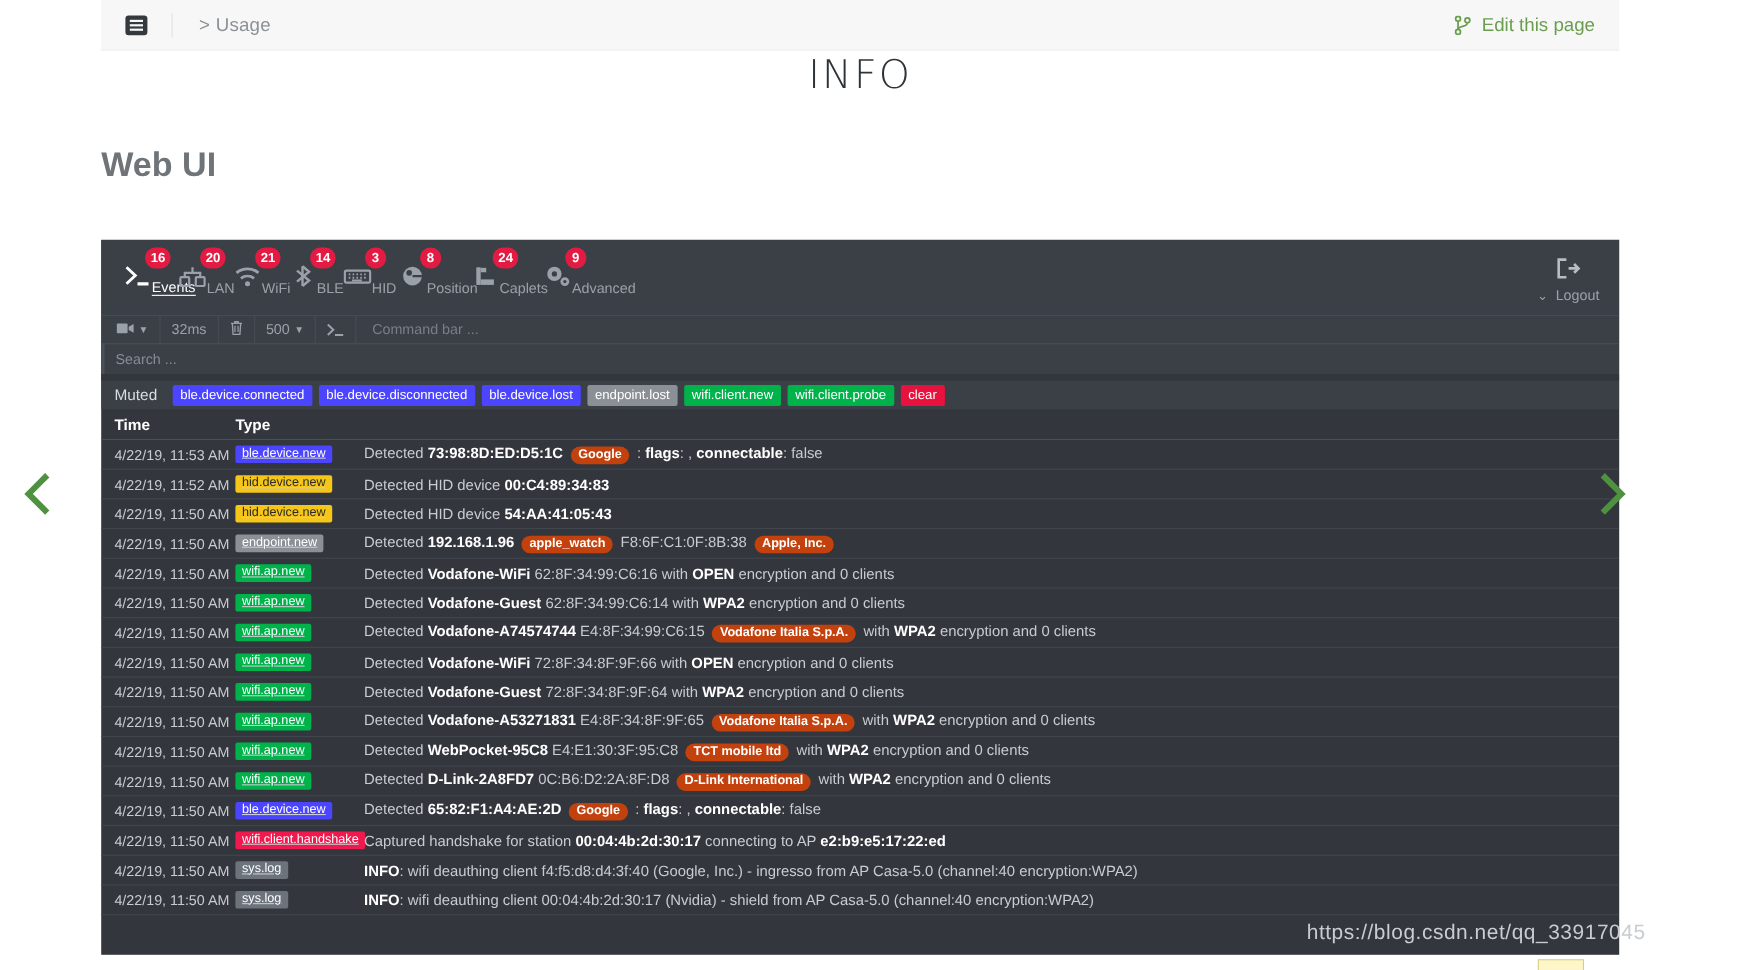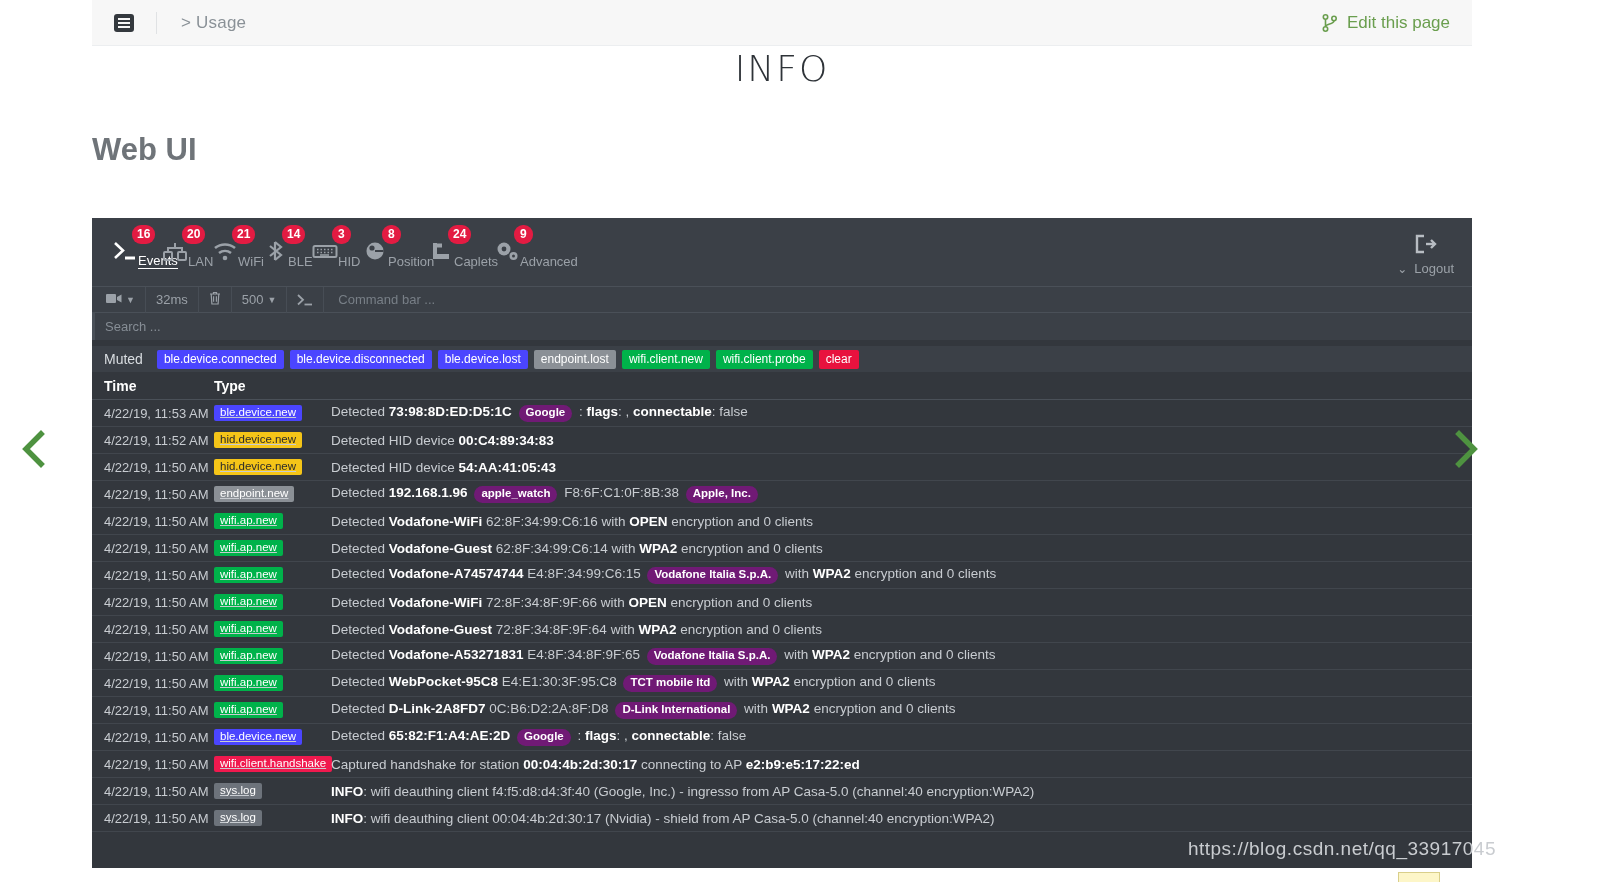--- a/index.html
+++ b/index.html
@@ -125,21 +125,21 @@
   .col-desc { flex: 1; }
   .trow {
     display: flex; align-items: center; min-height: 27px; padding: 3px 12px;
     border-bottom: 1px solid #41464d; font-size: 13.5px; color: #c8ccd1;
   }
   .trow .col-time { color: #c8ccd1; font-size: 13px; }
   .trow .col-type { display: flex; align-items: center; text-decoration: underline; }
   .trow .col-desc { color: #c8ccd1; padding-left: 12px; }
   .trow b, .trow strong { color: #ffffff; font-weight: bold; }
   .pill {
-    display: inline-block; background: #701a75; color: #fff; font-size: 11.5px;
+    display: inline-block; background: #c2410c; color: #fff; font-size: 11.5px;
     border-radius: 9px; padding: 2px 7px 3px 7px; line-height: 1;
     font-weight: bold; margin: 0 3px; white-space: nowrap;
   }
   .etag {
     font-size: 11.5px; color: #fff; border-radius: 2px; padding: 2px 6px 3px 6px;
     line-height: 1; white-space: nowrap; display: inline-block; font-weight: normal;
   }
   .etag.blue   { background: #4b45ff; }
   .etag.yellow { background: #f5c518; color: #2b2b2b; }
   .etag.gray   { background: #8b9096; }

